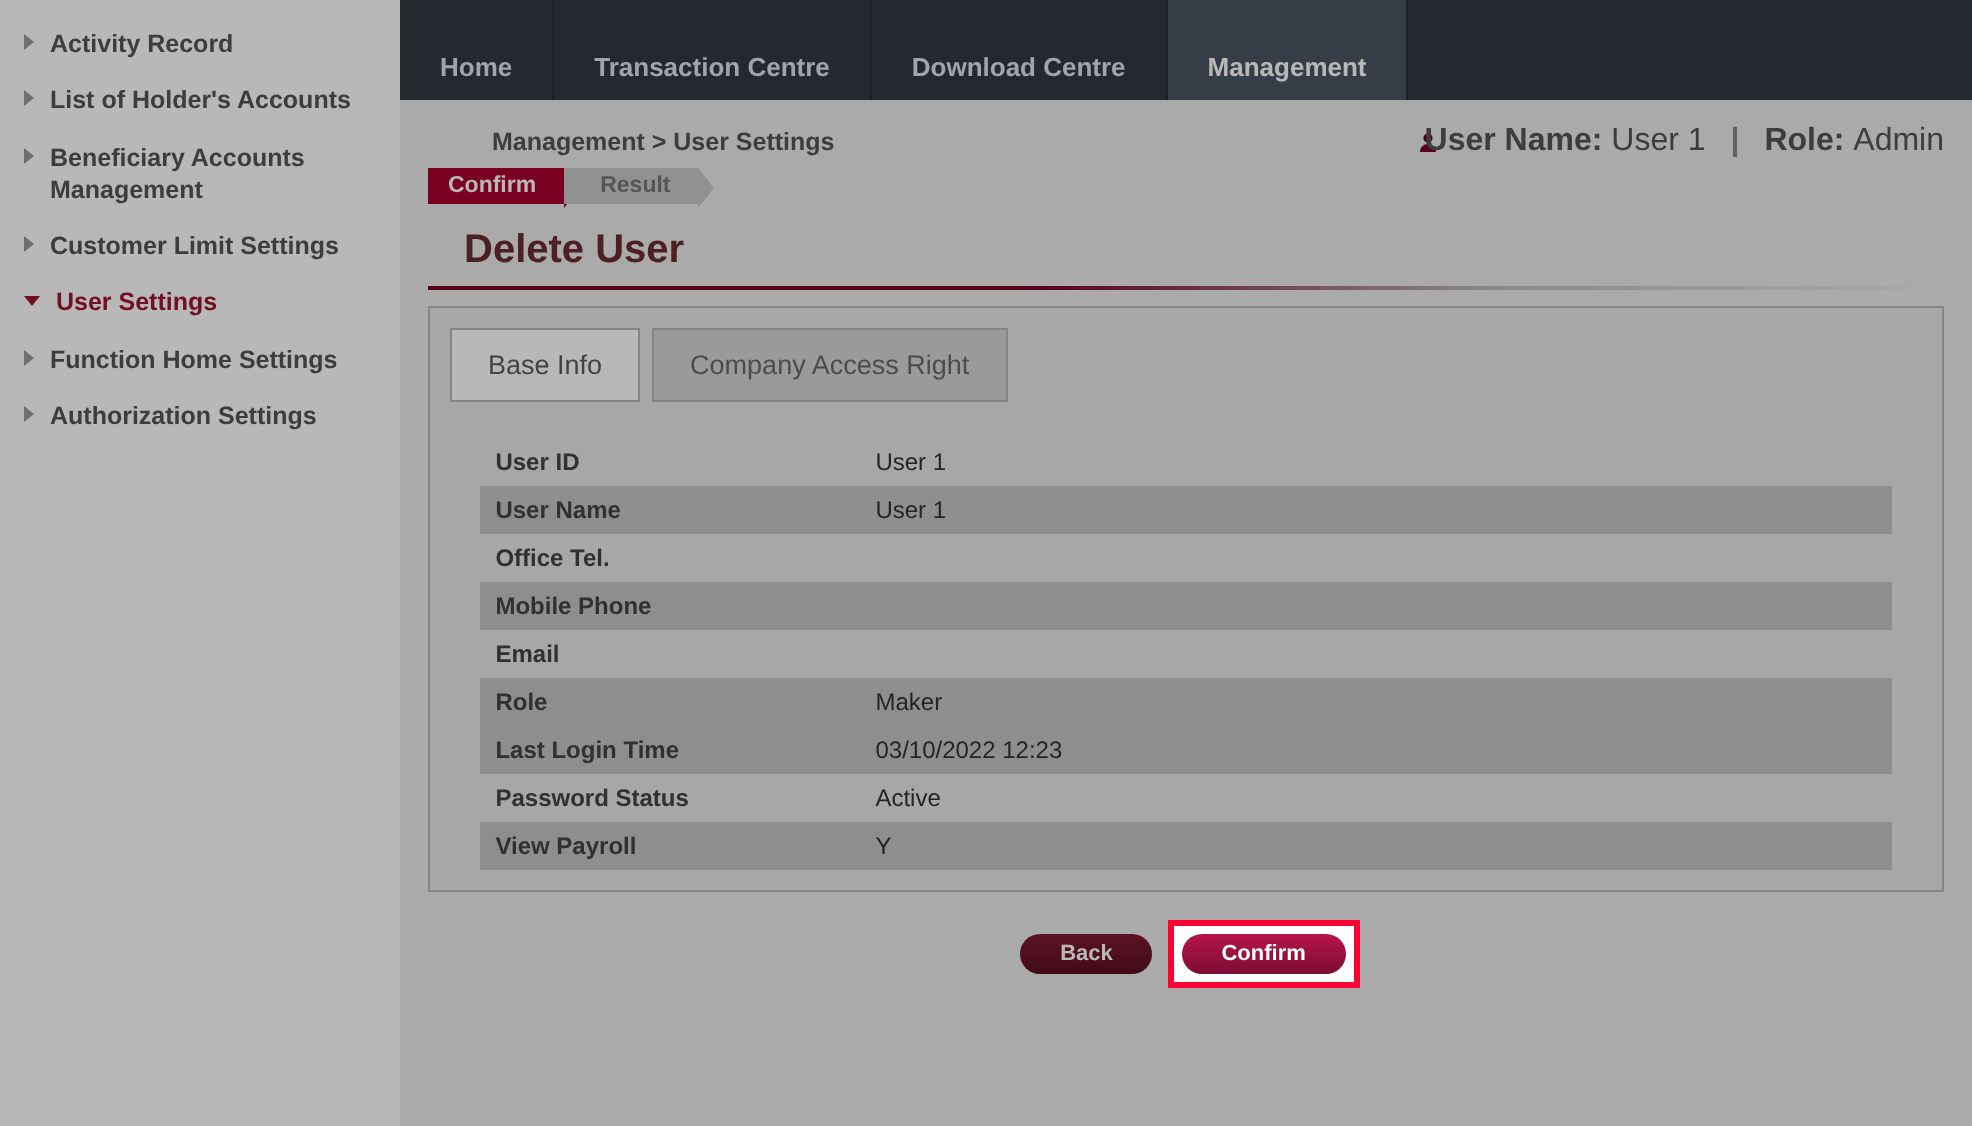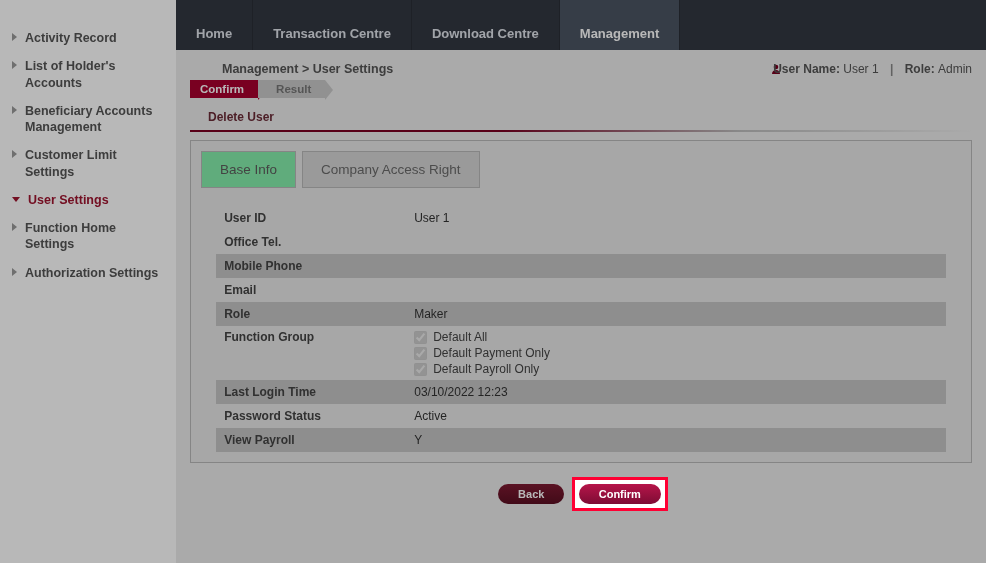--- a/index.html
+++ b/index.html
@@ -3,56 +3,56 @@
 <meta charset="utf-8">
 <style>
   * { box-sizing: border-box; margin: 0; padding: 0; }
   body { font-family: Arial, Helvetica, sans-serif; font-size: 12px; width: 986px; height: 563px; background: #fff; position: relative; color: #333; }
 
   
   .dim-overlay { position: absolute; inset: 0; background: rgba(0,0,0,0.28); pointer-events: none; z-index: 50; }
 
   .layout { display: flex; width: 100%; height: 100%; }
 
-  .sidebar { width: 176px; padding: 24px 8px; background: #fff; }
+  .sidebar { width: 200px; padding: 8px 8px; background: #fff; }
   .sidebar-item { display: flex; align-items: flex-start; padding: 6px 4px; cursor: pointer; color: #555; font-size: 12.5px; font-weight: bold; line-height: 1.3; }
   .sidebar-item .tri { display: inline-block; width: 0; height: 0; margin-right: 8px; margin-top: 3px; border-top: 4px solid transparent; border-bottom: 4px solid transparent; border-left: 5px solid #9a9a9a; flex-shrink: 0; }
   .sidebar-item.active .tri { border-top: 5px solid #a01530; border-left: 4px solid transparent; border-right: 4px solid transparent; border-bottom: 0; margin-top: 5px; }
   .sidebar-item.active { color: #a01530; }
 
   .main { flex: 1; display: flex; flex-direction: column; }
 
   .topnav { display: flex; background: #333842; height: 50px; }
   .topnav-item { flex: 0 0 auto; padding: 8px 20px; color: #dfe3ea; font-weight: bold; font-size: 13px; text-align: center; border-right: 1px solid #2a2e36; cursor: pointer; line-height: 1.2; display: flex; align-items: flex-end; }
   .topnav-item.active { background: #4b5563; color: #fff; }
   .topnav-spacer { flex: 1; }
 
   .content { background: #ececec; flex: 1; padding: 12px 14px; position: relative; }
   .breadcrumb-row { display: flex; align-items: center; justify-content: space-between; margin-bottom: 4px; padding-left: 32px; }
   .breadcrumb { color: #555; font-weight: bold; font-size: 12.5px; }
-  .meta { color: #555; font-size: 12px; font-weight: bold; }
+  .meta { color: #555; font-size: 16px; font-weight: bold; }
   .meta .user-icon { display:inline-block; width:0;height:0; }
   .meta .user-icon svg { vertical-align: -2px; }
   .meta .sep { margin: 0 8px; color: #888; }
 
   .wizard { display: flex; margin-bottom: 6px; }
   .wiz { font-size: 11.5px; font-weight: bold; padding: 3px 14px 3px 10px; position: relative; }
   .wiz.confirm { background: #a8002e; color: #fff; }
   .wiz.confirm:after { content:""; position:absolute; right:-8px; top:0; width:0;height:0; border-top:10px solid transparent; border-bottom:10px solid transparent; border-left:8px solid #a8002e; }
   .wiz.result { background: #c9c9c9; color: #777; padding-left: 18px; }
   .wiz.result:after { content:""; position:absolute; right:-8px; top:0; width:0;height:0; border-top:10px solid transparent; border-bottom:10px solid transparent; border-left:8px solid #c9c9c9; }
 
-  .page-title { font-size: 12px; font-weight: bold; color: #6b2b37; padding: 6px 10px 6px 18px; }
+  .page-title { font-size: 20px; font-weight: bold; color: #6b2b37; padding: 6px 10px 6px 18px; }
   .title-underline { height: 2px; background: linear-gradient(to right, #7a0022, #7a0022 40%, #bdbdbd 70%, #ececec); margin-bottom: 8px; }
 
   .panel { border: 1px solid #b9b9b9; background: #e8e8e8; padding: 10px; }
 
   .tabs { display: flex; gap: 6px; margin-bottom: 18px; }
   .tab { border: 1px solid #b9b9b9; background: #d6d6d6; color: #6a6a6a; padding: 10px 18px; font-size: 13.5px; cursor: pointer; }
-  .tab.active { background: #86efac; color: #5d5d5d; }
+  .tab.active { background: #ffffff; color: #5d5d5d; }
 
   .info-table { width: 96%; margin: 0 auto; border-collapse: collapse; }
   .info-table tr { height: 24px; margin-left: 44px; }
   .info-table tr.shade td { background: #c5c5c5; }
   .info-table td { padding: 4px 8px; font-size: 12px; color: #444; font-weight: bold; }
   .info-table td.label { width: 190px; }
   .info-table td.value { font-weight: normal; color: #333; }
   .fg-list { display: flex; flex-direction: column; gap: 2px; }
   .fg-item { display: flex; align-items: center; gap: 6px; color: #444; }
   .fg-item input { accent-color: #777; }
@@ -144,55 +144,40 @@
           <div class="tab active">Base Info</div>
           <div class="tab">Company Access Right</div>
         </div>
 
         <table class="info-table">
           <tbody>
               <tr>
                 <td class="label">User ID</td>
                 <td class="value">User 1</td>
               </tr>
+          <tr class="shade">
+                <td class="label">User Name</td>
+                <td class="value">User 1</td>
+              </tr>
           <tr>
                 <td class="label">Office Tel.</td>
                 <td class="value"></td>
               </tr>
           <tr class="shade">
                 <td class="label">Mobile Phone</td>
                 <td class="value"></td>
               </tr>
           <tr>
                 <td class="label">Email</td>
                 <td class="value"></td>
               </tr>
           <tr class="shade">
                 <td class="label">Role</td>
                 <td class="value">Maker</td>
               </tr>
-          <tr>
-            <td class="label" style="vertical-align:top;">Function Group</td>
-            <td class="value">
-              <div class="fg-list">
-                <label class="fg-item">
-                      <input type="checkbox" checked="" disabled="" style="">
-                      <span>Default All</span>
-                    </label>
-                <label class="fg-item">
-                      <input type="checkbox" checked="" disabled="" style="">
-                      <span>Default Payment Only</span>
-                    </label>
-                <label class="fg-item">
-                      <input type="checkbox" checked="" disabled="" style="">
-                      <span>Default Payroll Only</span>
-                    </label>
-              </div>
-            </td>
-          </tr>
           <tr class="shade">
                 <td class="label">Last Login Time</td>
                 <td class="value">03/10/2022 12:23</td>
               </tr>
           <tr>
                 <td class="label">Password Status</td>
                 <td class="value">Active</td>
               </tr>
           <tr class="shade">
                 <td class="label">View Payroll</td>

